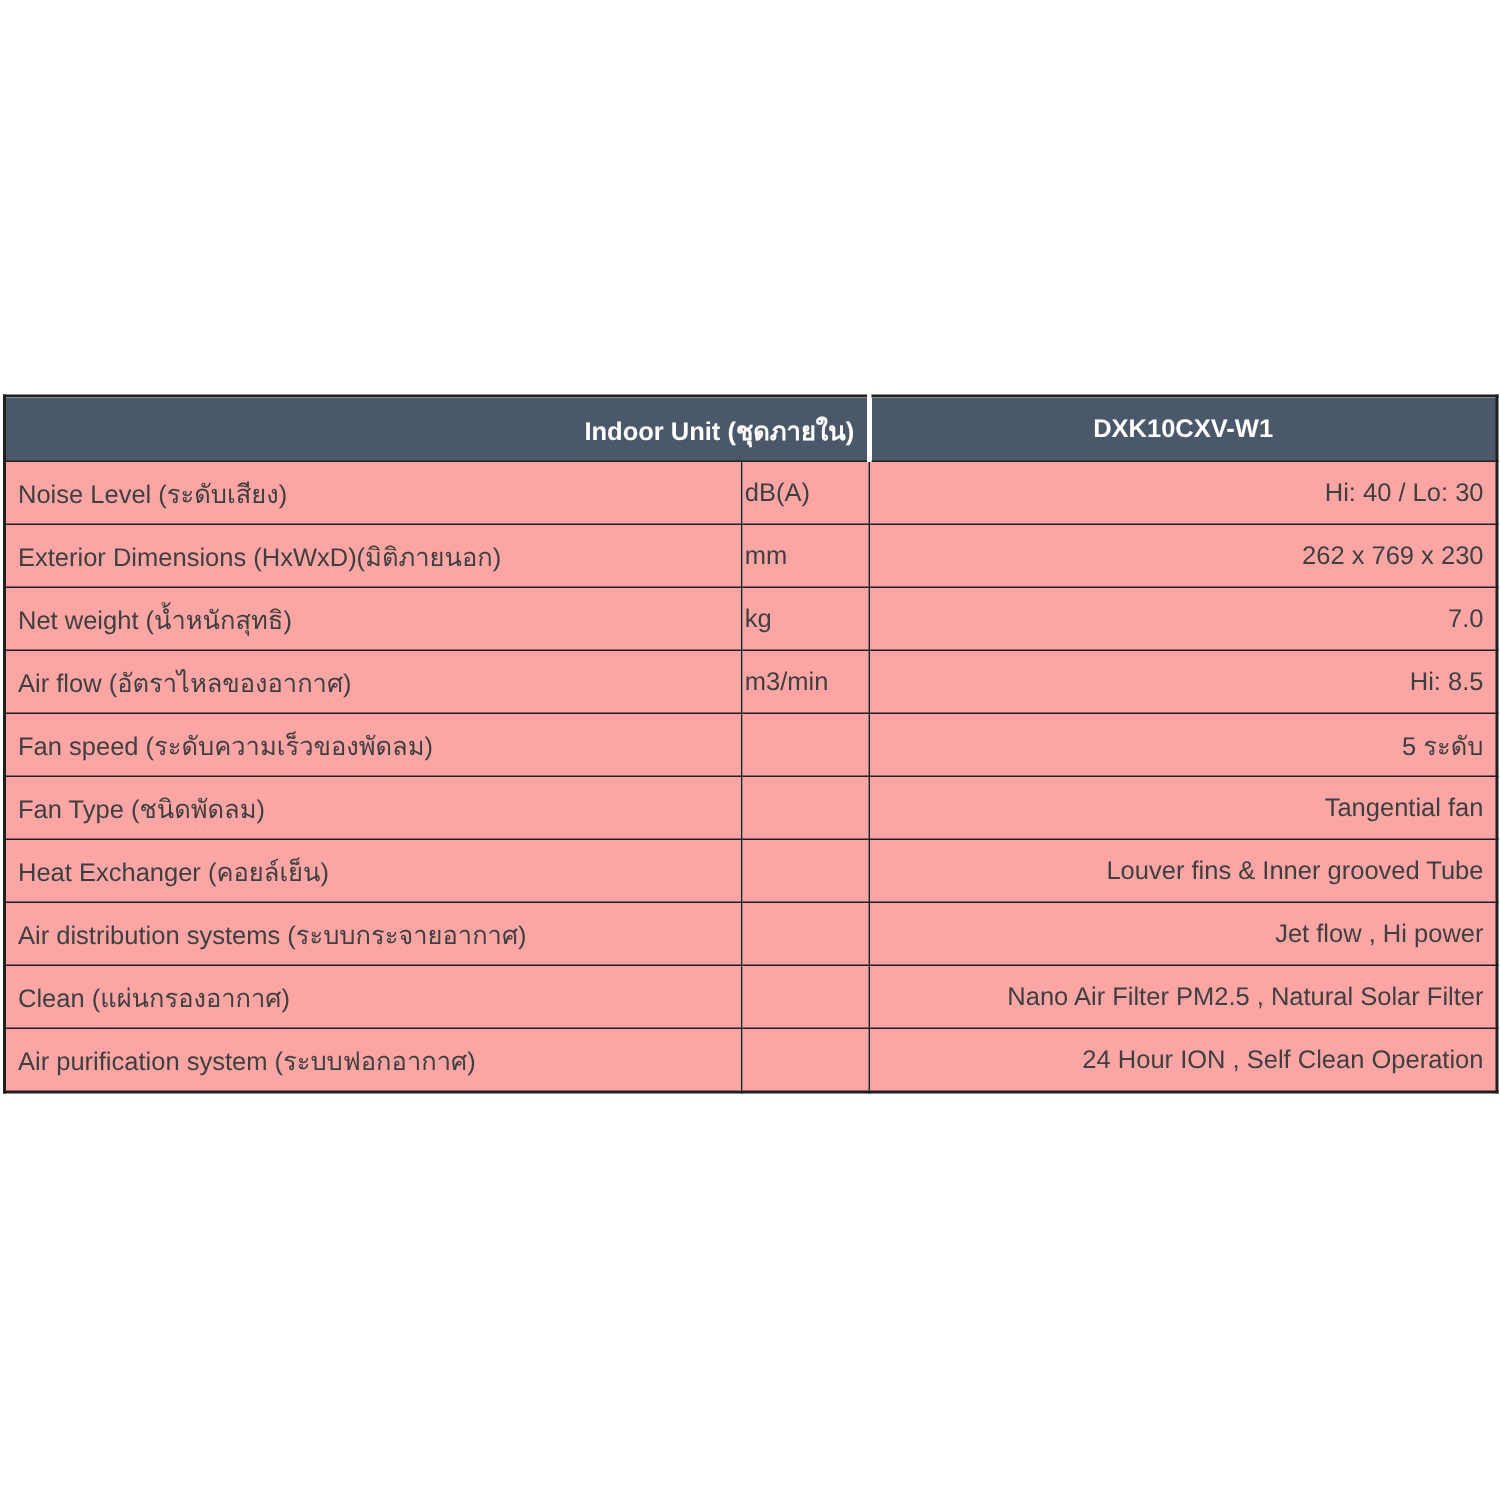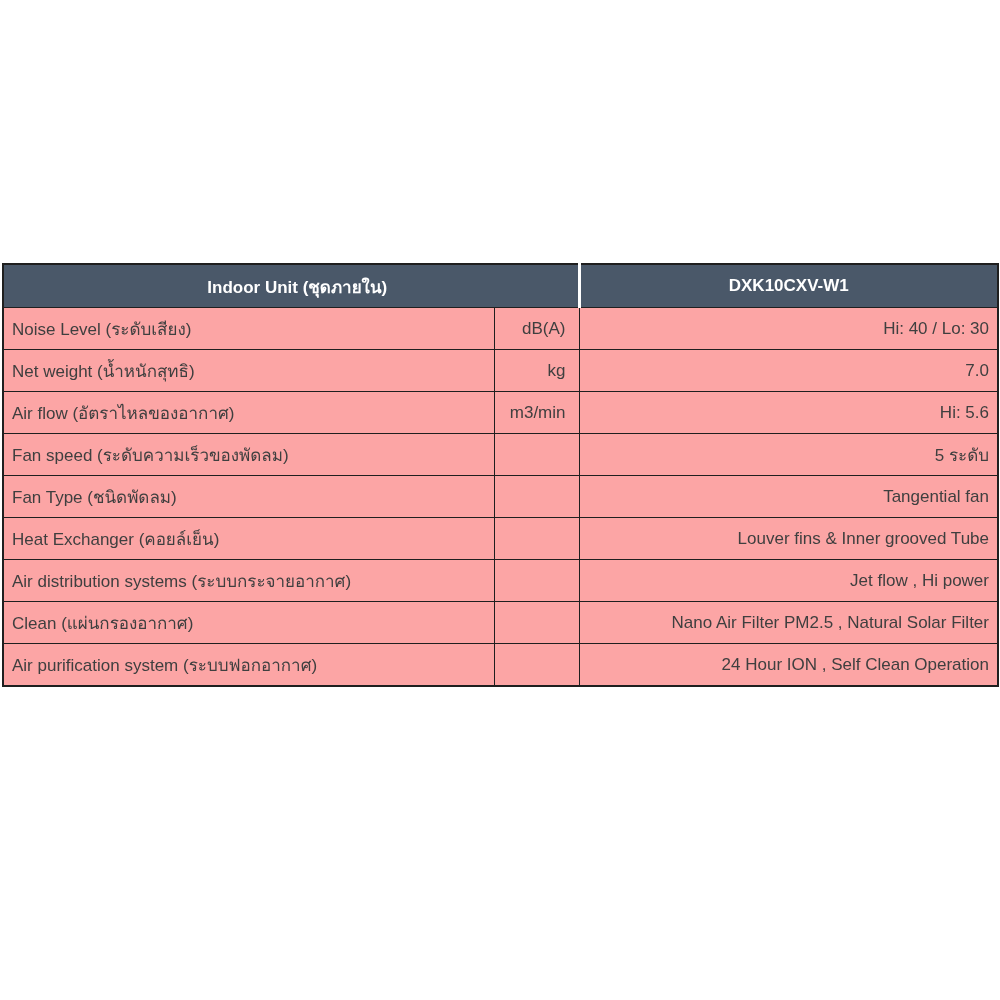--- a/index.html
+++ b/index.html
@@ -36,35 +36,35 @@
     overflow: hidden;
     white-space: nowrap;
   }
   .spec-table thead th {
     height: 42px;
     background: #4a5869;
     color: #ffffff;
     border-color: #1f1f1f;
   }
   .spec-table thead th.hdr-label {
-    text-align: center;
+    text-align: right;
     font-weight: 600;
     border-right: 3px solid #ffffff;
     padding-left: 21px;
   }
   .spec-table thead th.hdr-model {
     font-weight: 600;
   }
   .spec-table tbody td {
     height: 41px;
     color: #3f3f3f;
     background: #fca5a5;
   }
   td.cell-label { text-align: left; }
-  td.cell-unit  { text-align: right; padding: 0 13px; }
+  td.cell-unit  { text-align: left; padding: 0 2px; }
   td.cell-value { text-align: right; }
 </style>
 </head>
 <body>
 
 <div class="page">
   <table class="spec-table">
     <colgroup>
       <col class="col-label">
       <col class="col-unit">
@@ -76,28 +76,33 @@
         <th class="hdr-model">DXK10CXV-W1</th>
       </tr>
     </thead>
     <tbody>
       <tr>
         <td class="cell-label">Noise Level (ระดับเสียง)</td>
         <td class="cell-unit">dB(A)</td>
         <td class="cell-value">Hi: 40 / Lo: 30</td>
       </tr>
       <tr>
+        <td class="cell-label">Exterior Dimensions (HxWxD)(มิติภายนอก)</td>
+        <td class="cell-unit">mm</td>
+        <td class="cell-value">262 x 769 x 230</td>
+      </tr>
+      <tr>
         <td class="cell-label">Net weight (น้ำหนักสุทธิ)</td>
         <td class="cell-unit">kg</td>
         <td class="cell-value">7.0</td>
       </tr>
       <tr>
         <td class="cell-label">Air flow (อัตราไหลของอากาศ)</td>
         <td class="cell-unit">m3/min</td>
-        <td class="cell-value">Hi: 5.6</td>
+        <td class="cell-value">Hi: 8.5</td>
       </tr>
       <tr>
         <td class="cell-label">Fan speed (ระดับความเร็วของพัดลม)</td>
         <td class="cell-unit"></td>
         <td class="cell-value">5 ระดับ</td>
       </tr>
       <tr>
         <td class="cell-label">Fan Type (ชนิดพัดลม)</td>
         <td class="cell-unit"></td>
         <td class="cell-value">Tangential fan</td>

